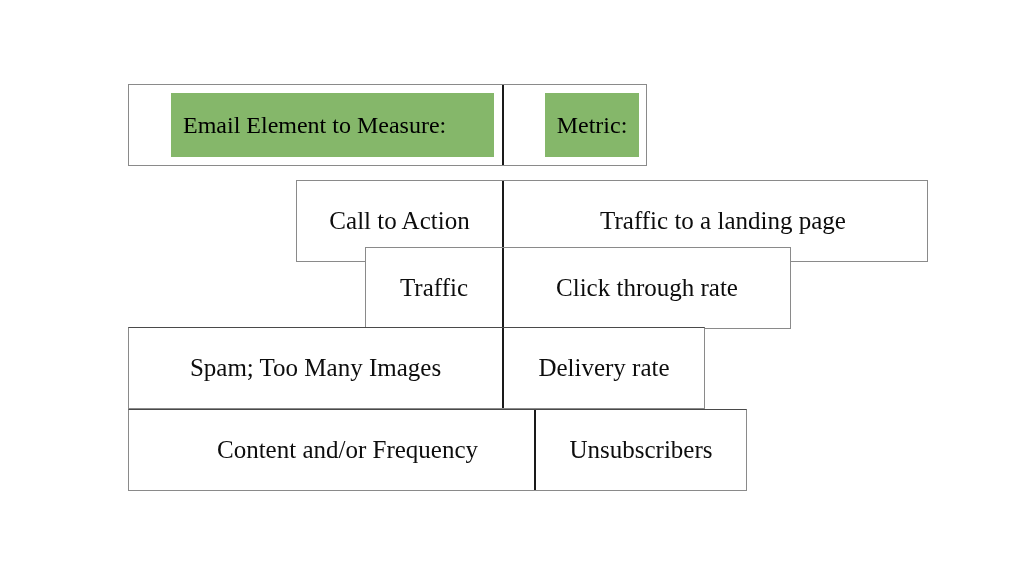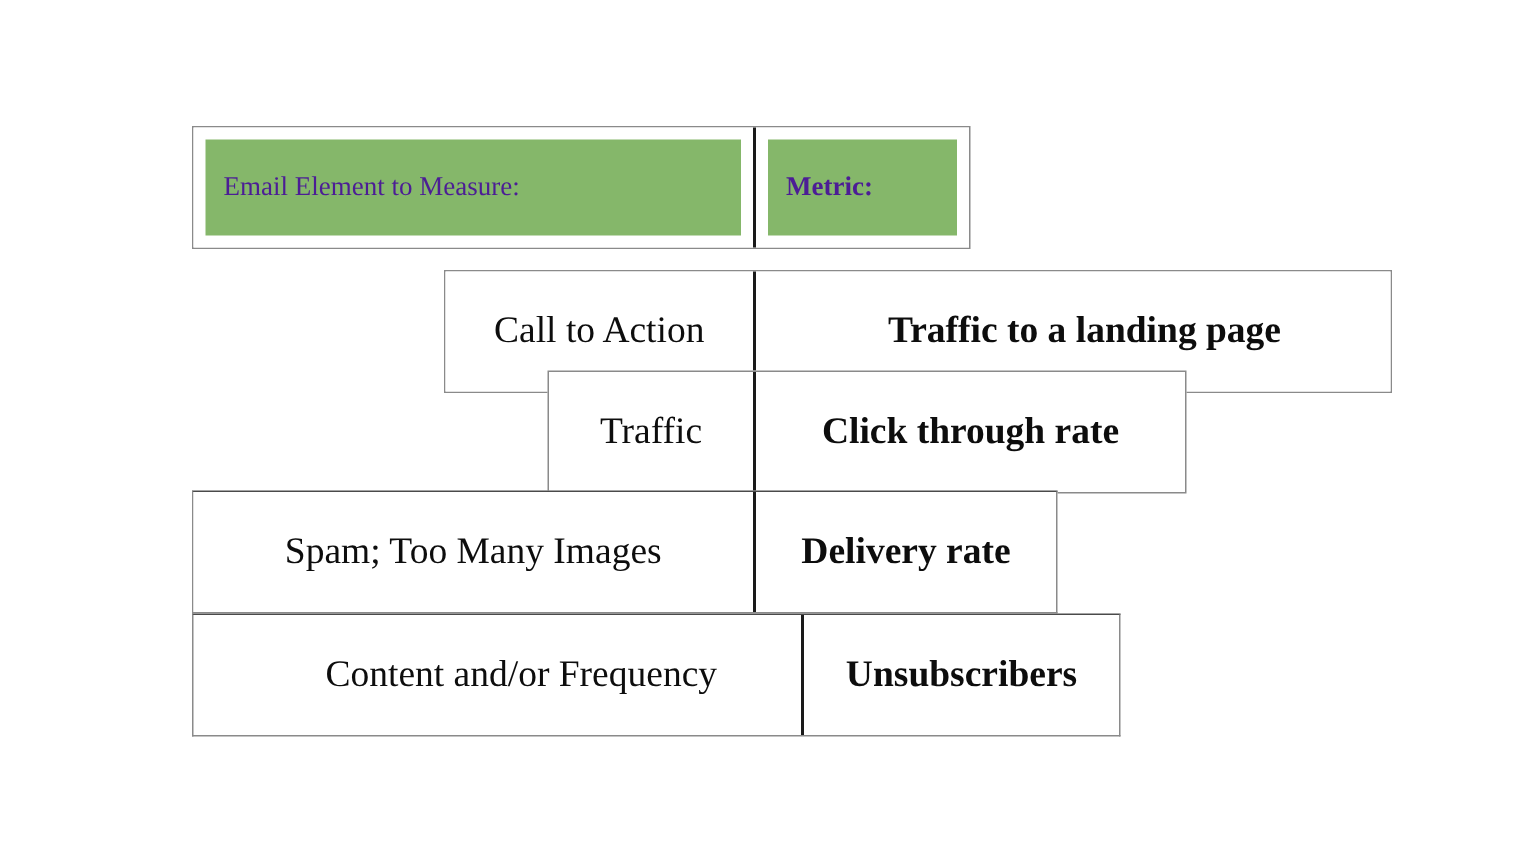--- a/index.html
+++ b/index.html
@@ -39,38 +39,38 @@
     font-size: 25px;
     line-height: 1.1;
     color: #0d0d0d;
     white-space: nowrap;
     background: #ffffff;
   }
 
   
   .cell.col-metric {
     border-left: 2px solid #1a1a1a;
-    font-weight: bold;
   }
 
   
   .table-row.header-row .cell {
     padding: 8px;
   }
   .table-row.header-row .hl {
     display: flex;
     align-items: center;
     justify-content: flex-start;
     width: 100%;
     height: 100%;
     box-sizing: border-box;
     padding: 0 12px;
     background: #85b76a;
-    color: #4c1d95;
-    font-size: 18px;
+    color: #000000;
+    font-size: 24px;
+    margin-left: 34px;
   }
   .table-row.header-row .cell.col-metric .hl {
     justify-content: flex-start;
   }
 
   
   #row-header   { left: 128px; top:  84px; }
   #row-header   .col-element { width: 373px; }
   #row-header   .col-metric  { width: 144px; }
 

